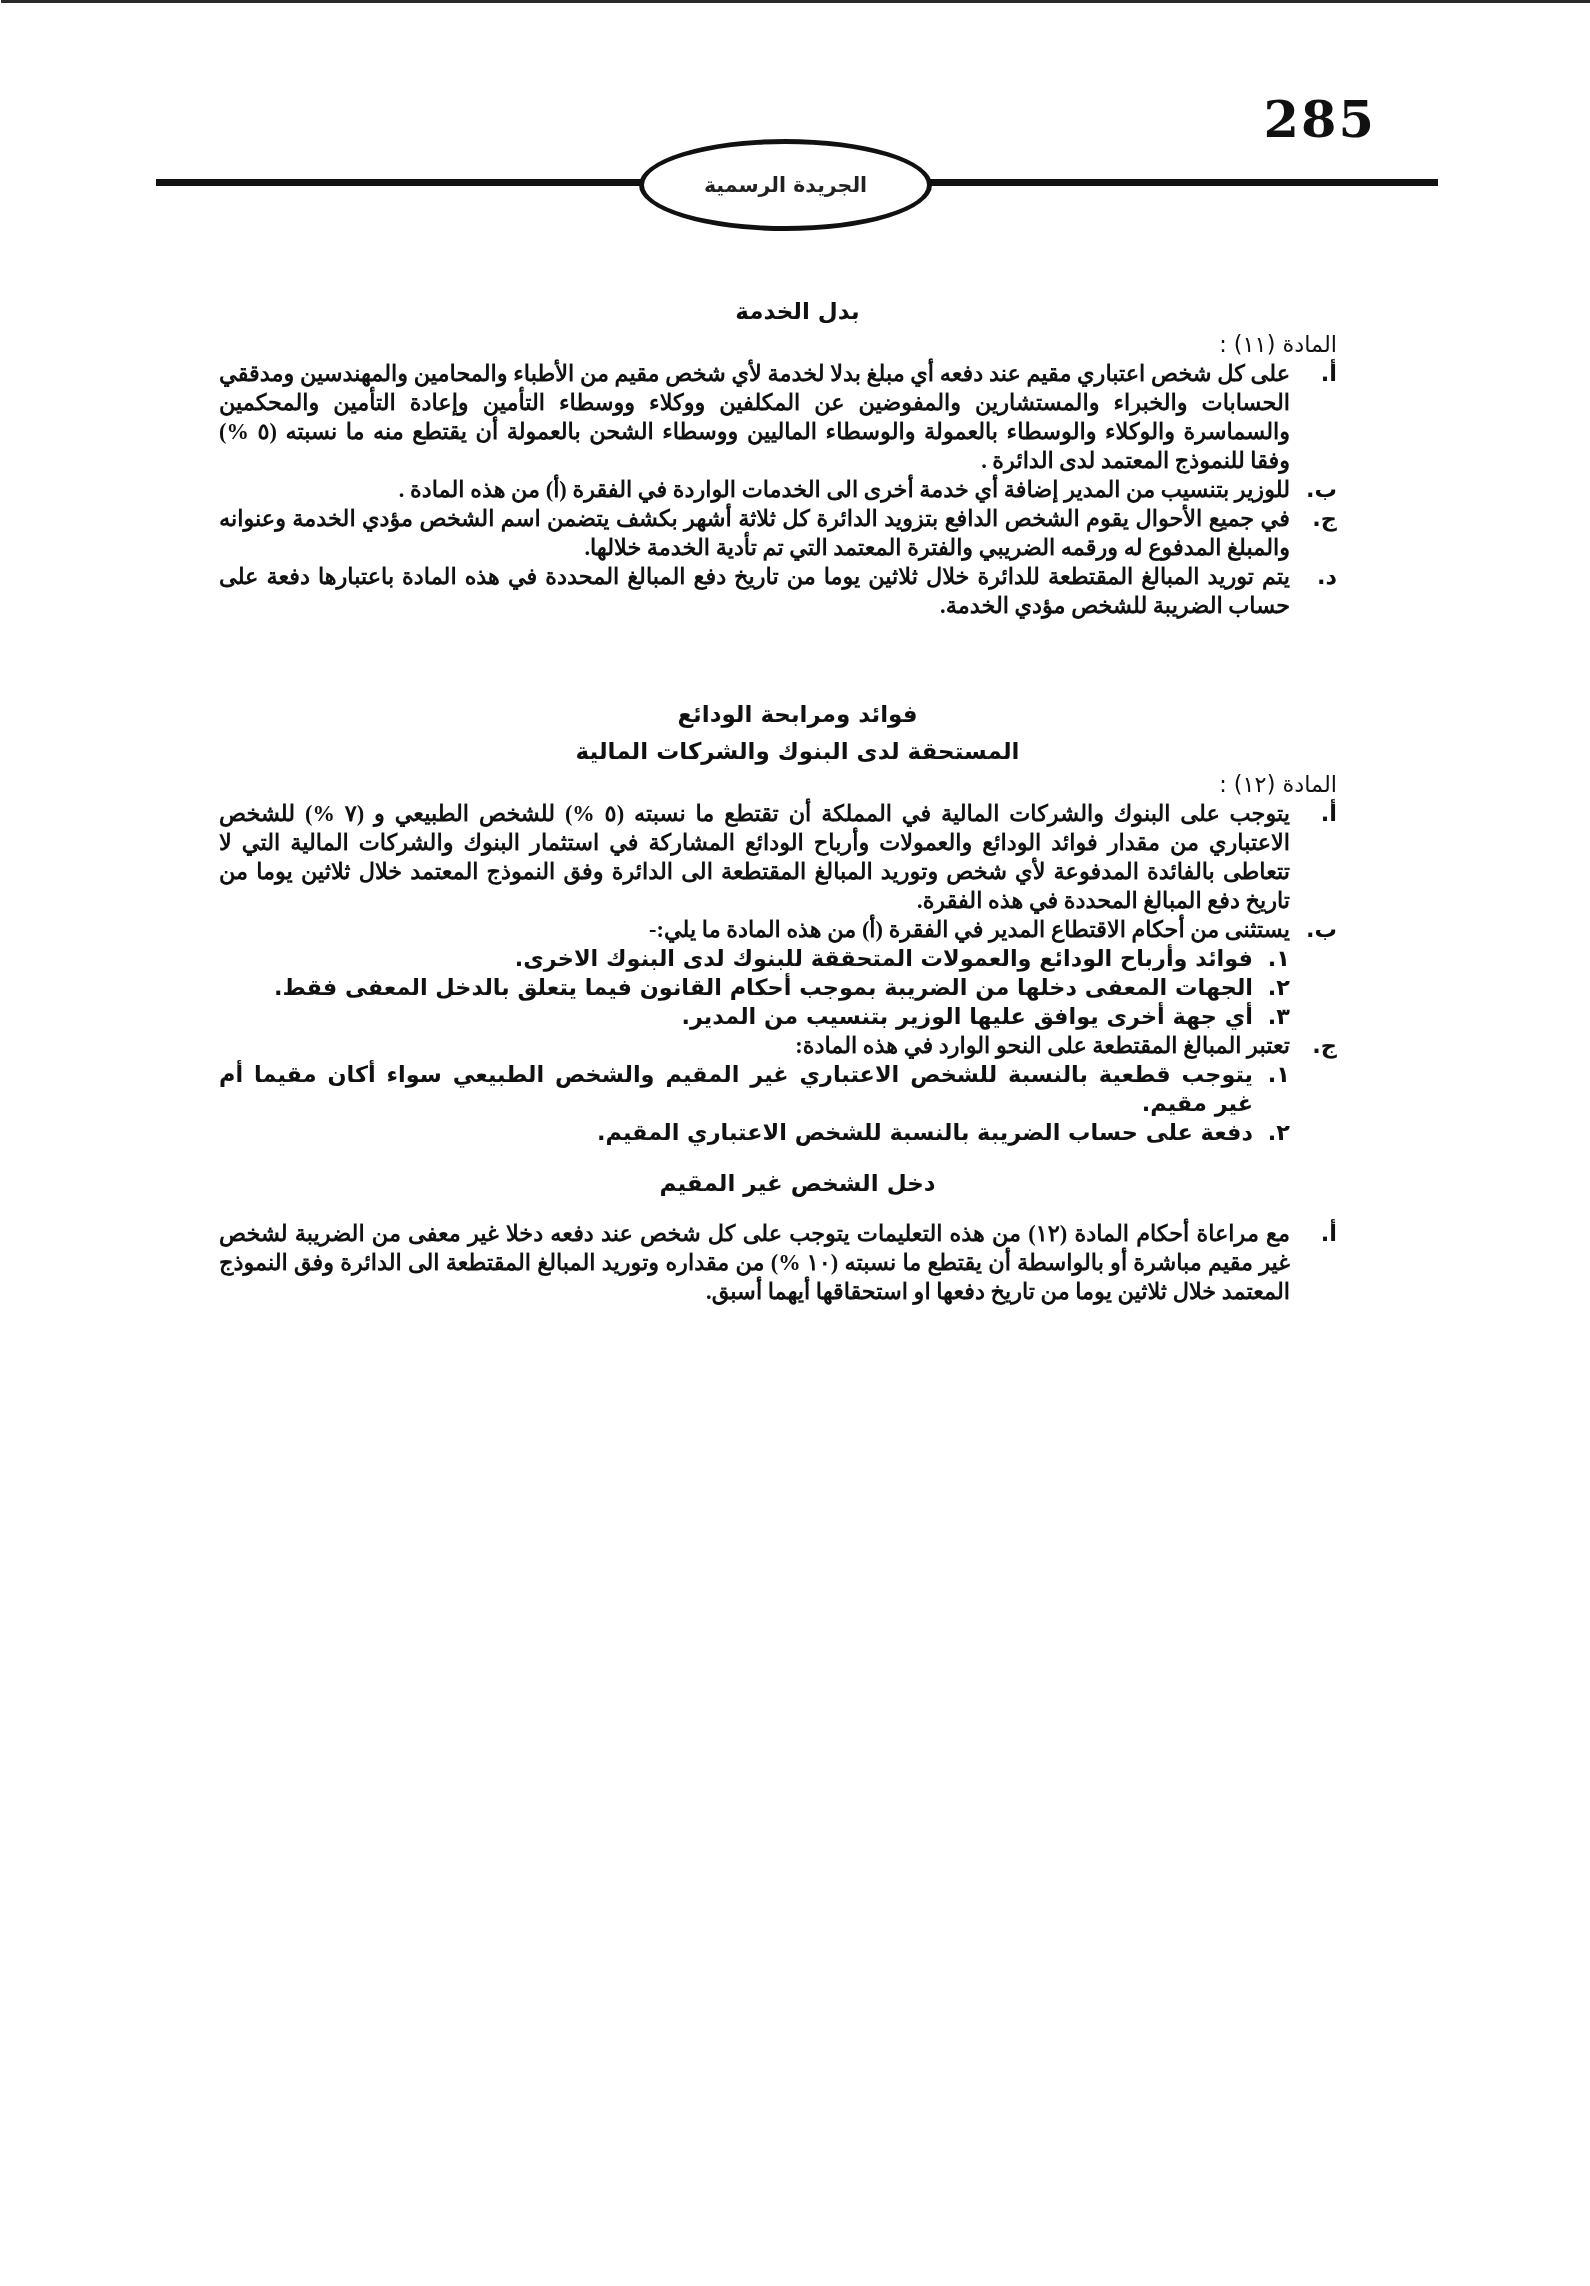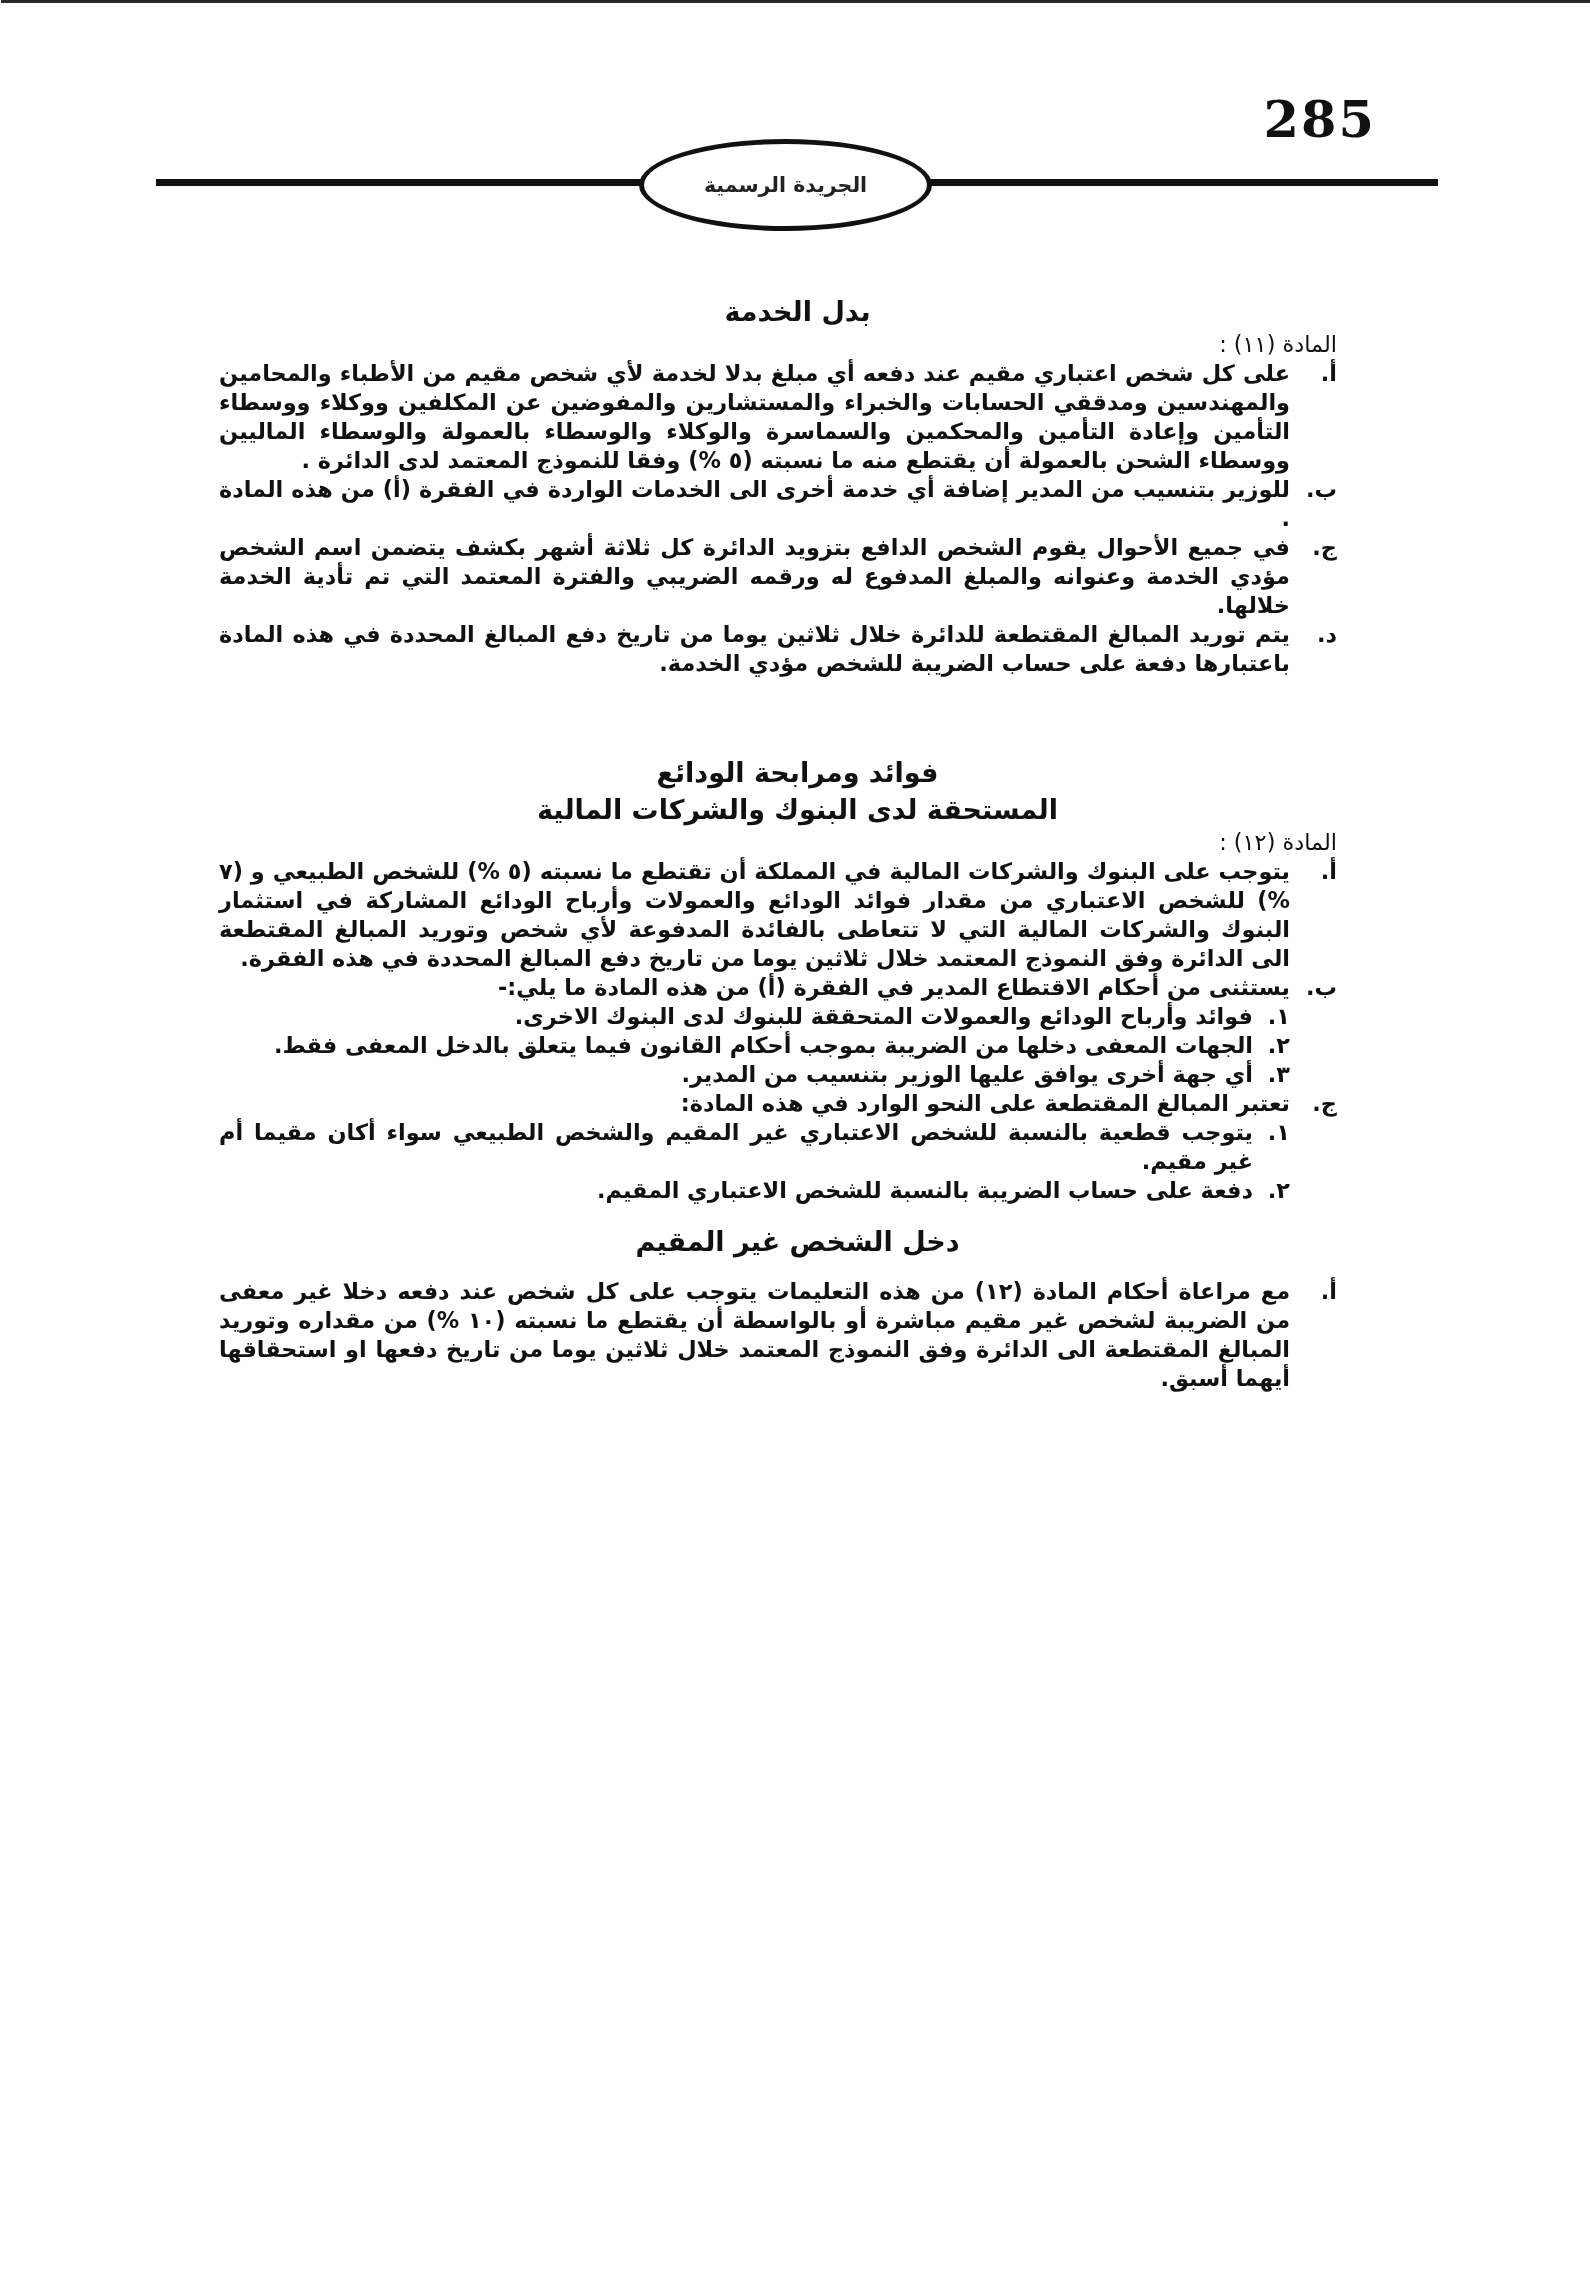--- a/index.html
+++ b/index.html
@@ -66,21 +66,21 @@
       position: absolute;
       right: 254px;   
       left: 219px;
       top: 293px;
       font-size: 22.4px;
       font-weight: bold;
       line-height: 29px;
     }
     .section-title {
       text-align: center;
-      font-size: 27px;
+      font-size: 23px;
       font-weight: bold;
       padding-right: 0;
       line-height: 37px;
       margin-right: -39px;
     }
     .article-heading {
       font-weight: normal;
       font-size: 22.4px;
       line-height: 29px;
       margin-top: 0;
@@ -93,20 +93,21 @@
     }
     .item .marker {
       flex: 0 0 47px;
       width: 47px;
       text-align: right;
     }
     .item .text {
       flex: 1 1 auto;
       text-align: justify;
       text-align-last: right;
+      font-family: Liberation Serif, serif;
     }
     .subitem {
       display: flex;
       flex-direction: row;
       align-items: flex-start;
       padding-right: 47px;
     }
     .subitem .marker {
       flex: 0 0 37px;
       width: 37px;

